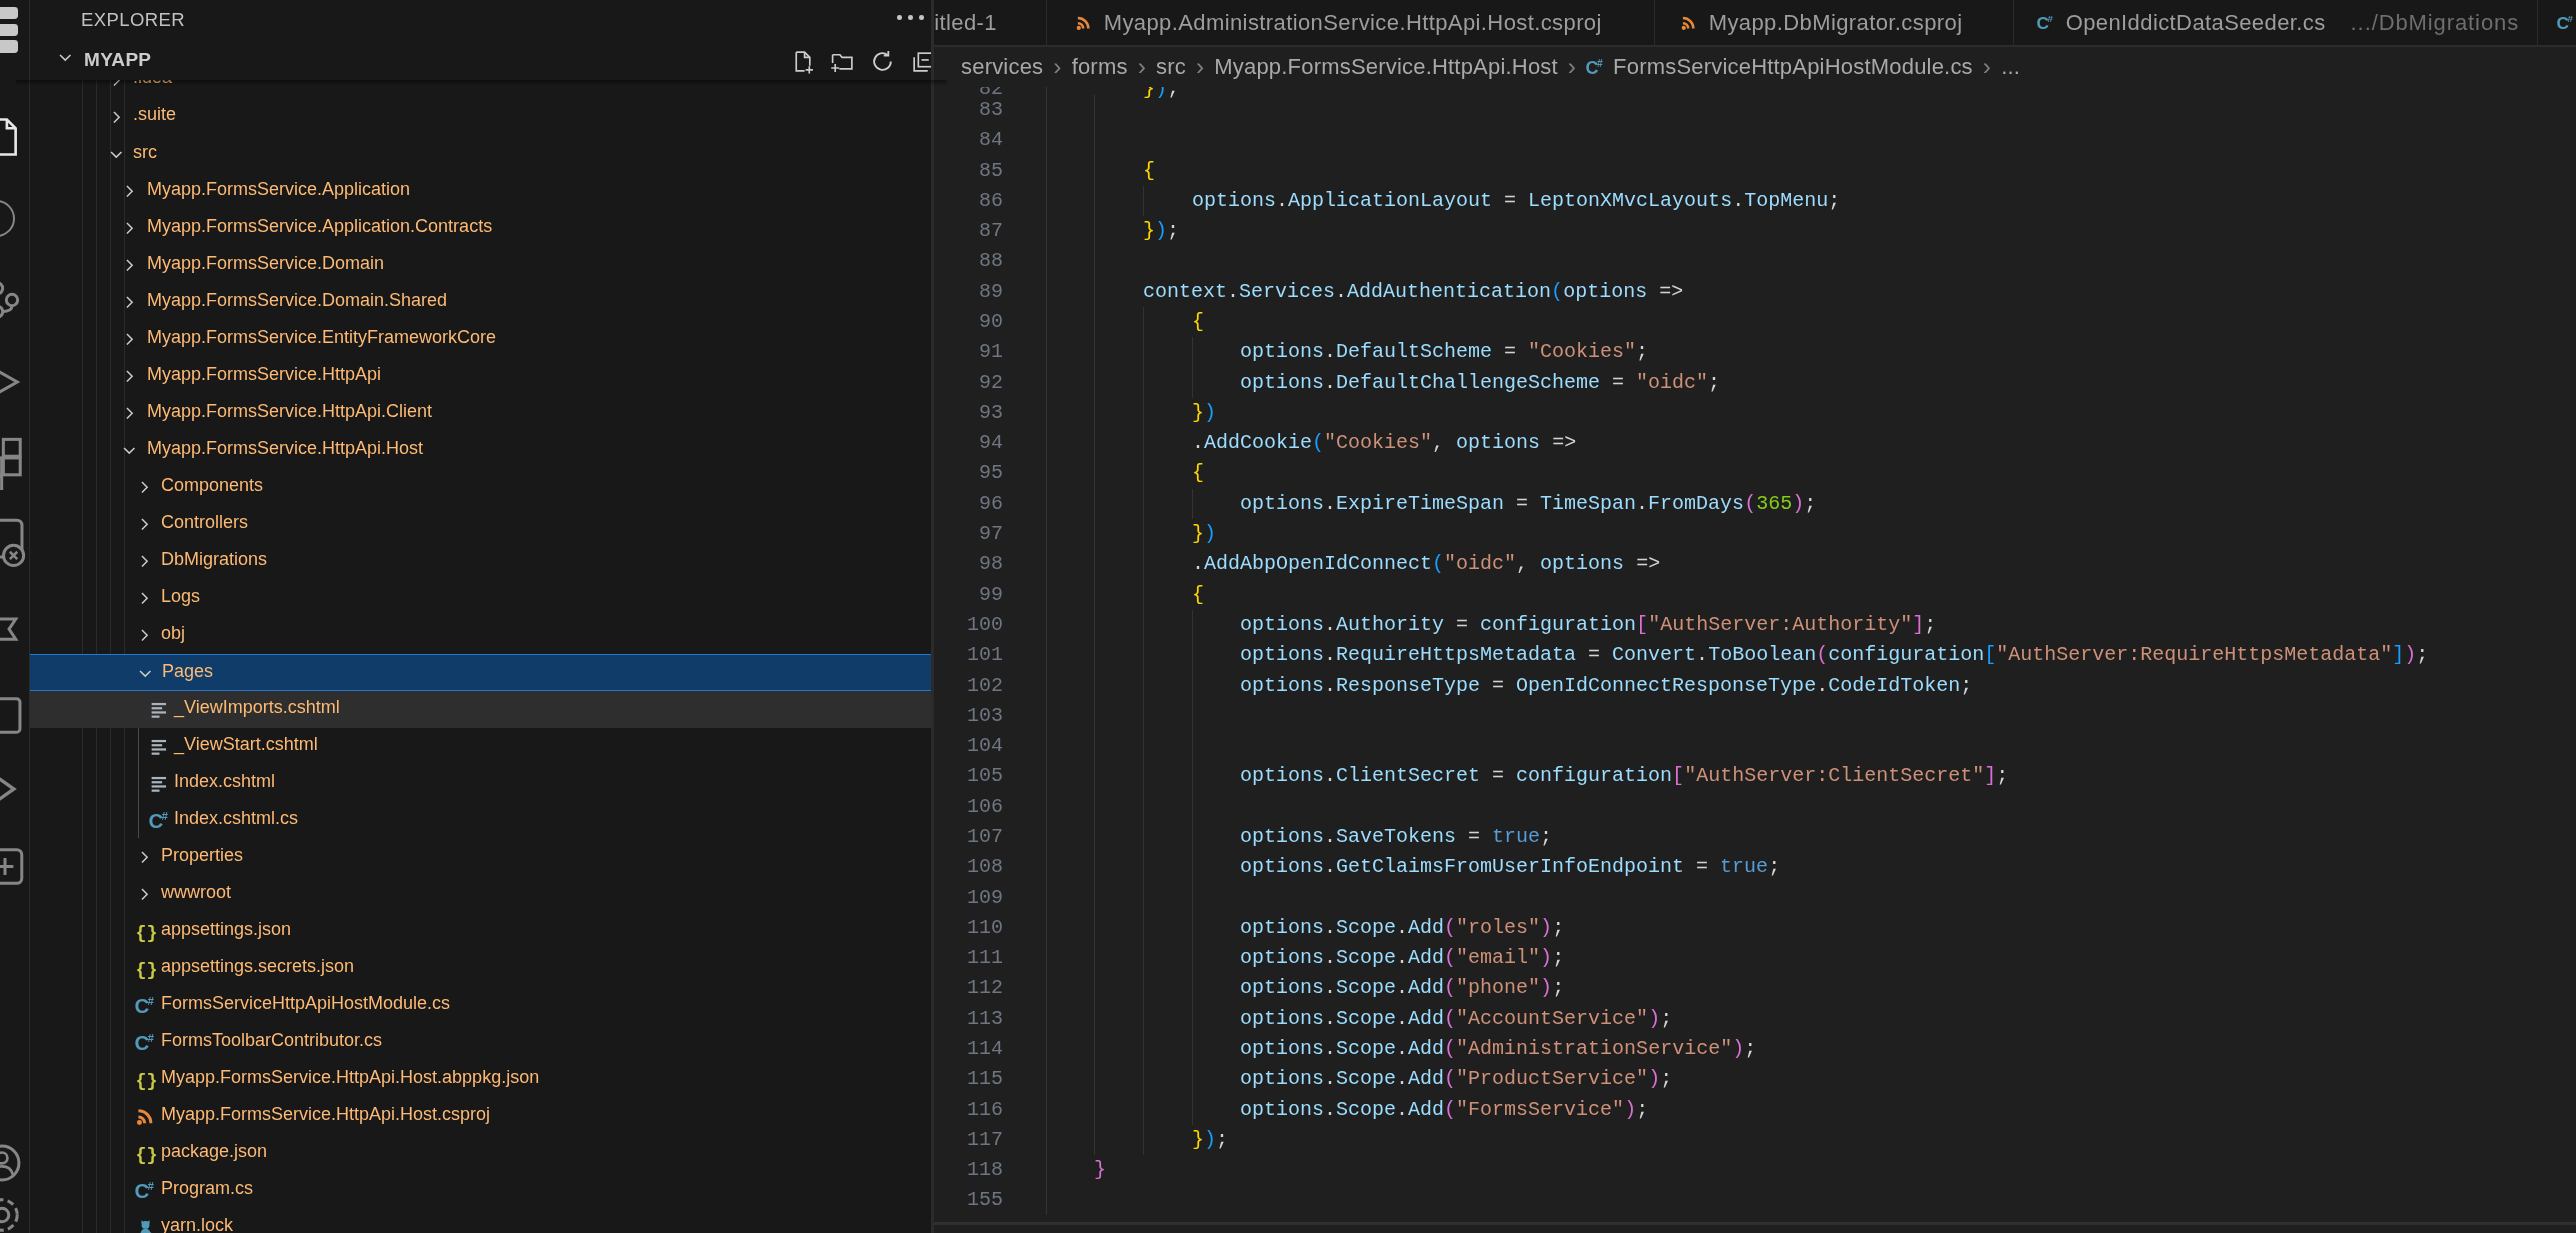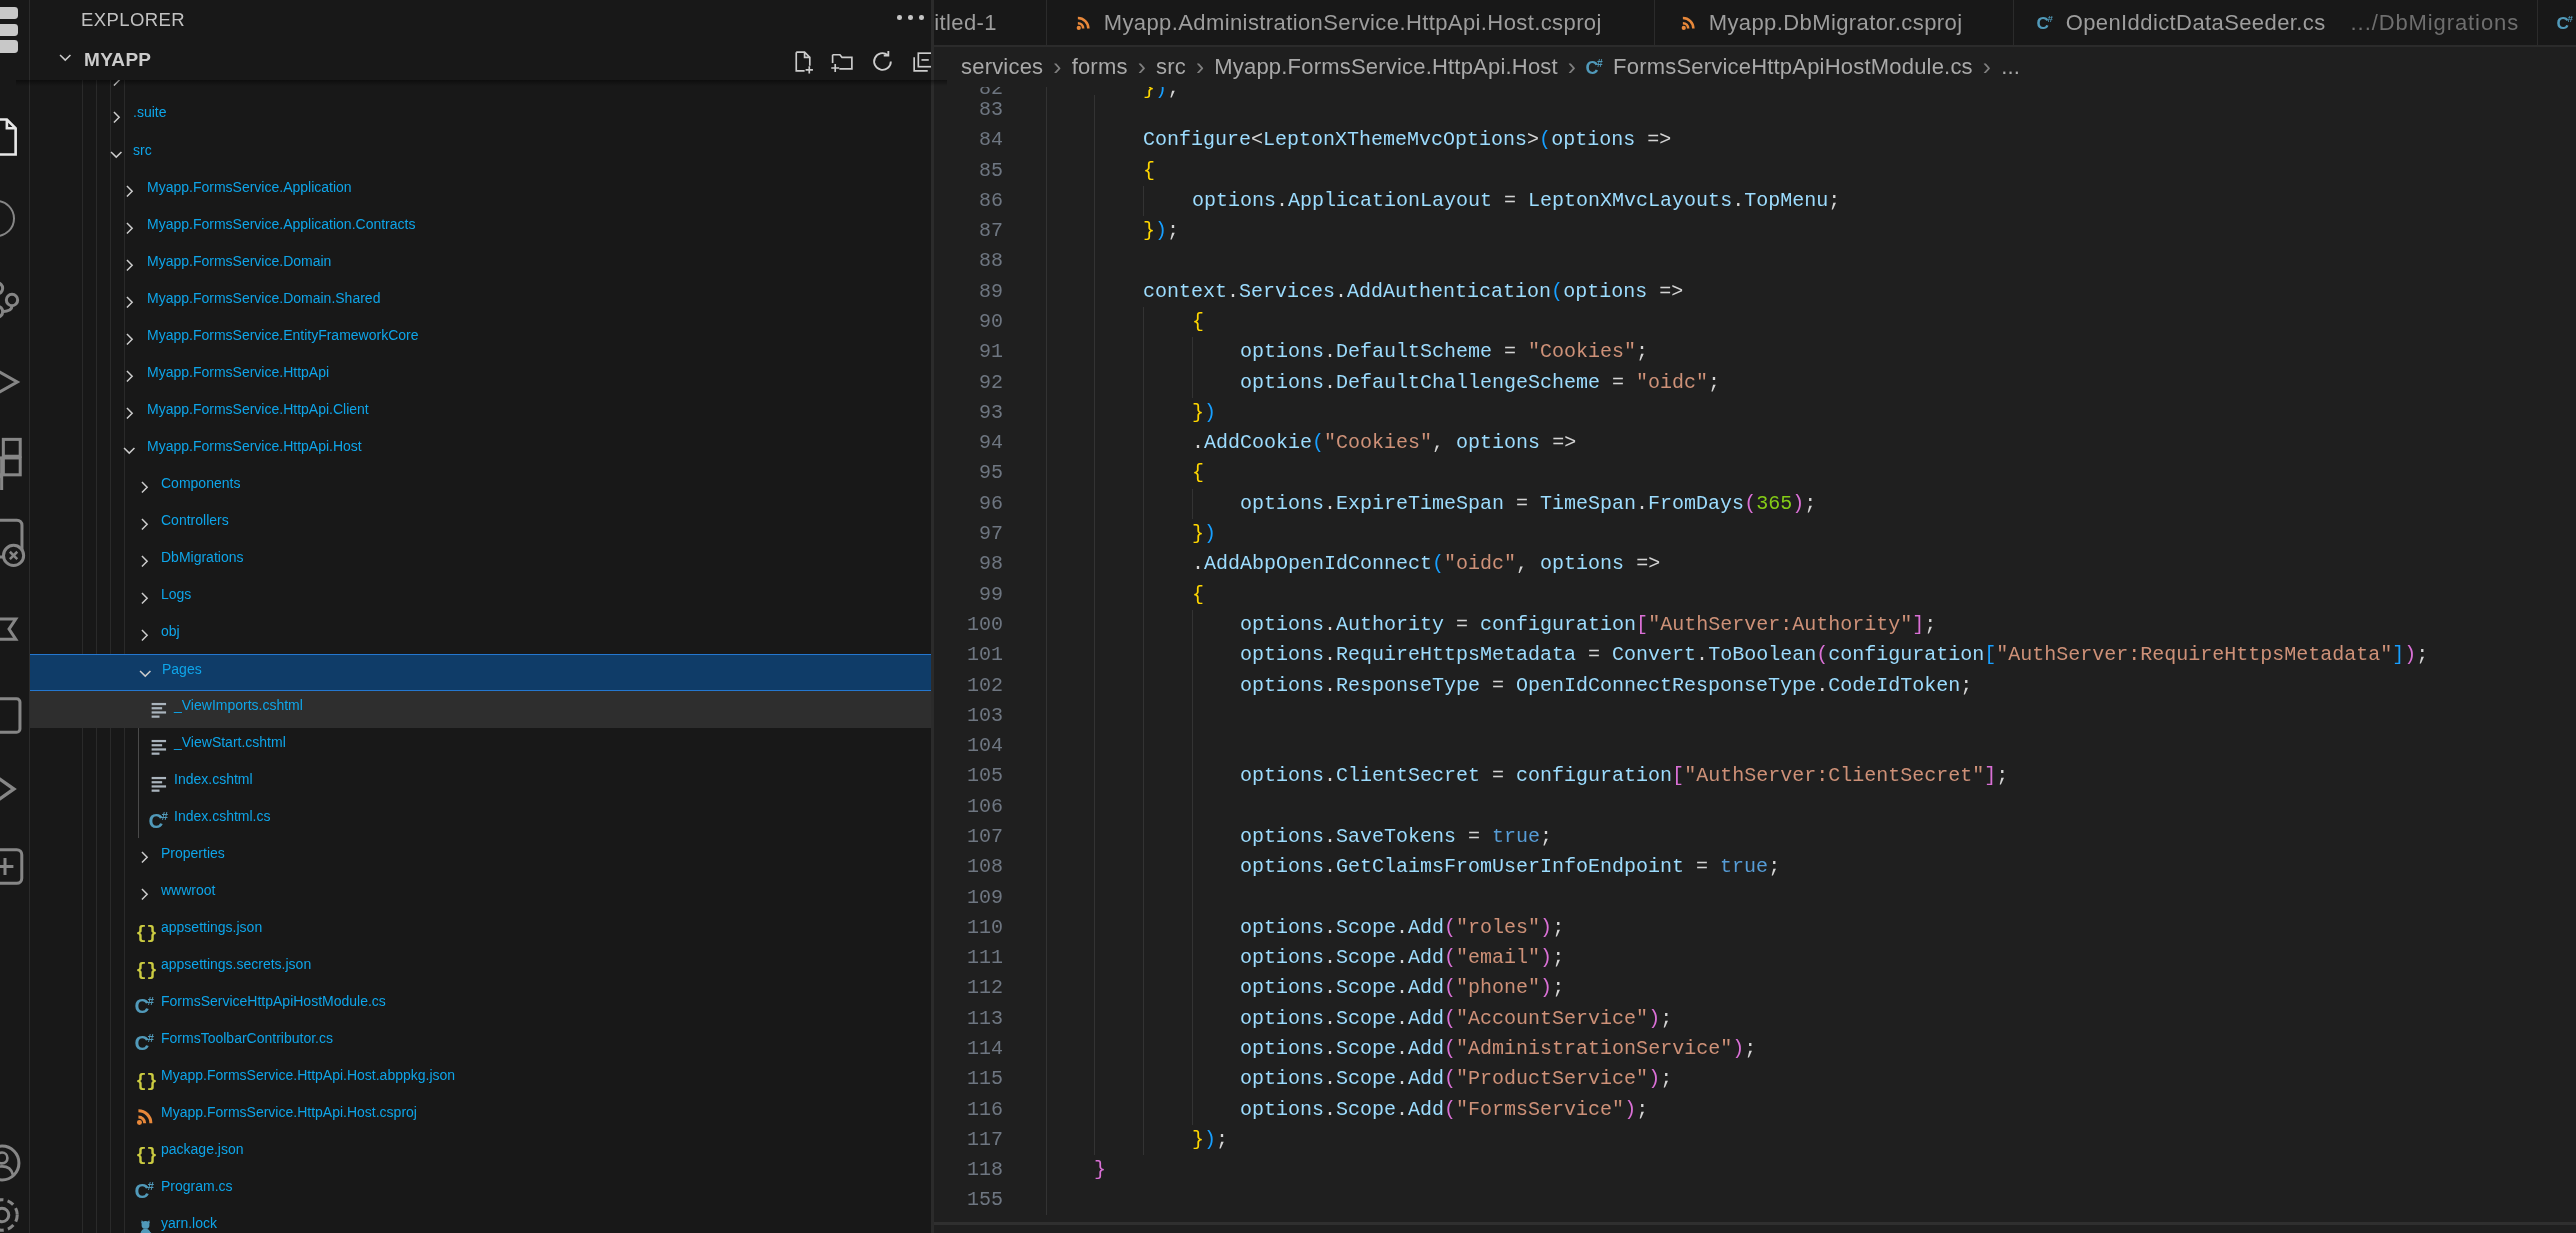--- a/index.html
+++ b/index.html
@@ -8,21 +8,21 @@
 #dots {position:absolute;left:881px;top:15px;width:34px;height:6.7px}
 #dots i {position:absolute;top:0;width:4.6px;height:4.6px;border-radius:50%;background:#c5c5c5}
 #myapp {position:absolute;left:0;top:39px;width:100%;height:40px}
 #myapp .lbl {position:absolute;left:68px;top:10px;color:#cccccc;font-size:19px;font-weight:bold;letter-spacing:0.3px}
 .hic {position:absolute;top:10px;width:25px;height:25px}
 #treeshadow {position:absolute;left:0;top:80px;width:100%;height:5.9px;background:linear-gradient(rgba(0,0,0,.45),rgba(0,0,0,0));z-index:5}
 #tree {position:absolute;left:0;top:80px;width:100%;height:1153px;overflow:hidden}
 .trow {position:absolute;left:0;width:100%;height:37px}
 .trow.sel {background:#0f3c68;border:1.3px solid #2477cf}
 .trow.foc {background:#2e2e2e}
-.tname {position:absolute;top:5.9px;color:#0ea5e9;font-size:14px;white-space:pre}
+.tname {position:absolute;top:5.9px;color:#fdba74;font-size:18px;white-space:pre}
 .tw {position:absolute;top:9.3px;width:18.5px;height:18.5px}
 .fic {position:absolute;top:7.6px;width:21px;height:21px}
 .tg {position:absolute;top:0;width:0.8px;height:1153px;background:rgba(255,255,255,.08)}
 .tga {background:rgba(255,255,255,.22)}
 #sbscroll {position:absolute;left:916px;top:223px;width:14.3px;height:694px;background:rgba(110,110,110,.35)}
 #activity {position:absolute;left:0;top:0;width:30px;height:1233px;background:#181818;border-right:0.8px solid #2b2b2b;overflow:hidden}
 #sbborder {position:absolute;left:931px;top:0;width:2.5px;height:1233px;background:#2b2b2b}
 #editor {position:absolute;left:934px;top:0;width:1642px;height:1233px;background:#1f1f1f;overflow:hidden}
 #tabbar {position:absolute;left:0;top:0;width:100%;height:45px;background:#181818;overflow:hidden}
 .tab {position:absolute;top:0;height:45px;background:#181818;border-right:0.8px solid #2b2b2b;display:flex;align-items:center}
@@ -366,21 +366,20 @@
 <div class="ig" style="left:160px;top:95px;height:1060px"></div>
 <div class="ig" style="left:209px;top:186px;height:30px"></div>
 <div class="ig" style="left:209px;top:307px;height:848px"></div>
 <div class="ig" style="left:258px;top:337px;height:61px"></div>
 <div class="ig" style="left:258px;top:489px;height:30px"></div>
 <div class="ig" style="left:258px;top:610px;height:515px"></div>
     <div class="ln" style="top:74px">82</div>
         <div class="cl" style="top:74px;left:209px"><span class="g">}</span><span class="b">)</span><span class="p">;</span></div>
 <div class="ln" style="top:95px">83</div>
 <div class="ln" style="top:125px">84</div>
-        <div class="cl" style="top:125px;left:209px"><span class="i">Configure</span><span class="p">&lt;</span><span class="i">LeptonXThemeMvcOptions</span><span class="p">&gt;</span><span class="b">(</span><span class="i">options</span><span class="p"> =&gt;</span></div>
 <div class="ln" style="top:156px">85</div>
         <div class="cl" style="top:156px;left:209px"><span class="g">{</span></div>
 <div class="ln" style="top:186px">86</div>
         <div class="cl" style="top:186px;left:258px"><span class="i">options</span><span class="p">.</span><span class="i">ApplicationLayout</span><span class="p"> = </span><span class="i">LeptonXMvcLayouts</span><span class="p">.</span><span class="i">TopMenu</span><span class="p">;</span></div>
 <div class="ln" style="top:216px">87</div>
         <div class="cl" style="top:216px;left:209px"><span class="g">}</span><span class="b">)</span><span class="p">;</span></div>
 <div class="ln" style="top:246px">88</div>
 <div class="ln" style="top:277px">89</div>
         <div class="cl" style="top:277px;left:209px"><span class="i">context</span><span class="p">.</span><span class="i">Services</span><span class="p">.</span><span class="i">AddAuthentication</span><span class="b">(</span><span class="i">options</span><span class="p"> =&gt;</span></div>
 <div class="ln" style="top:307px">90</div>

